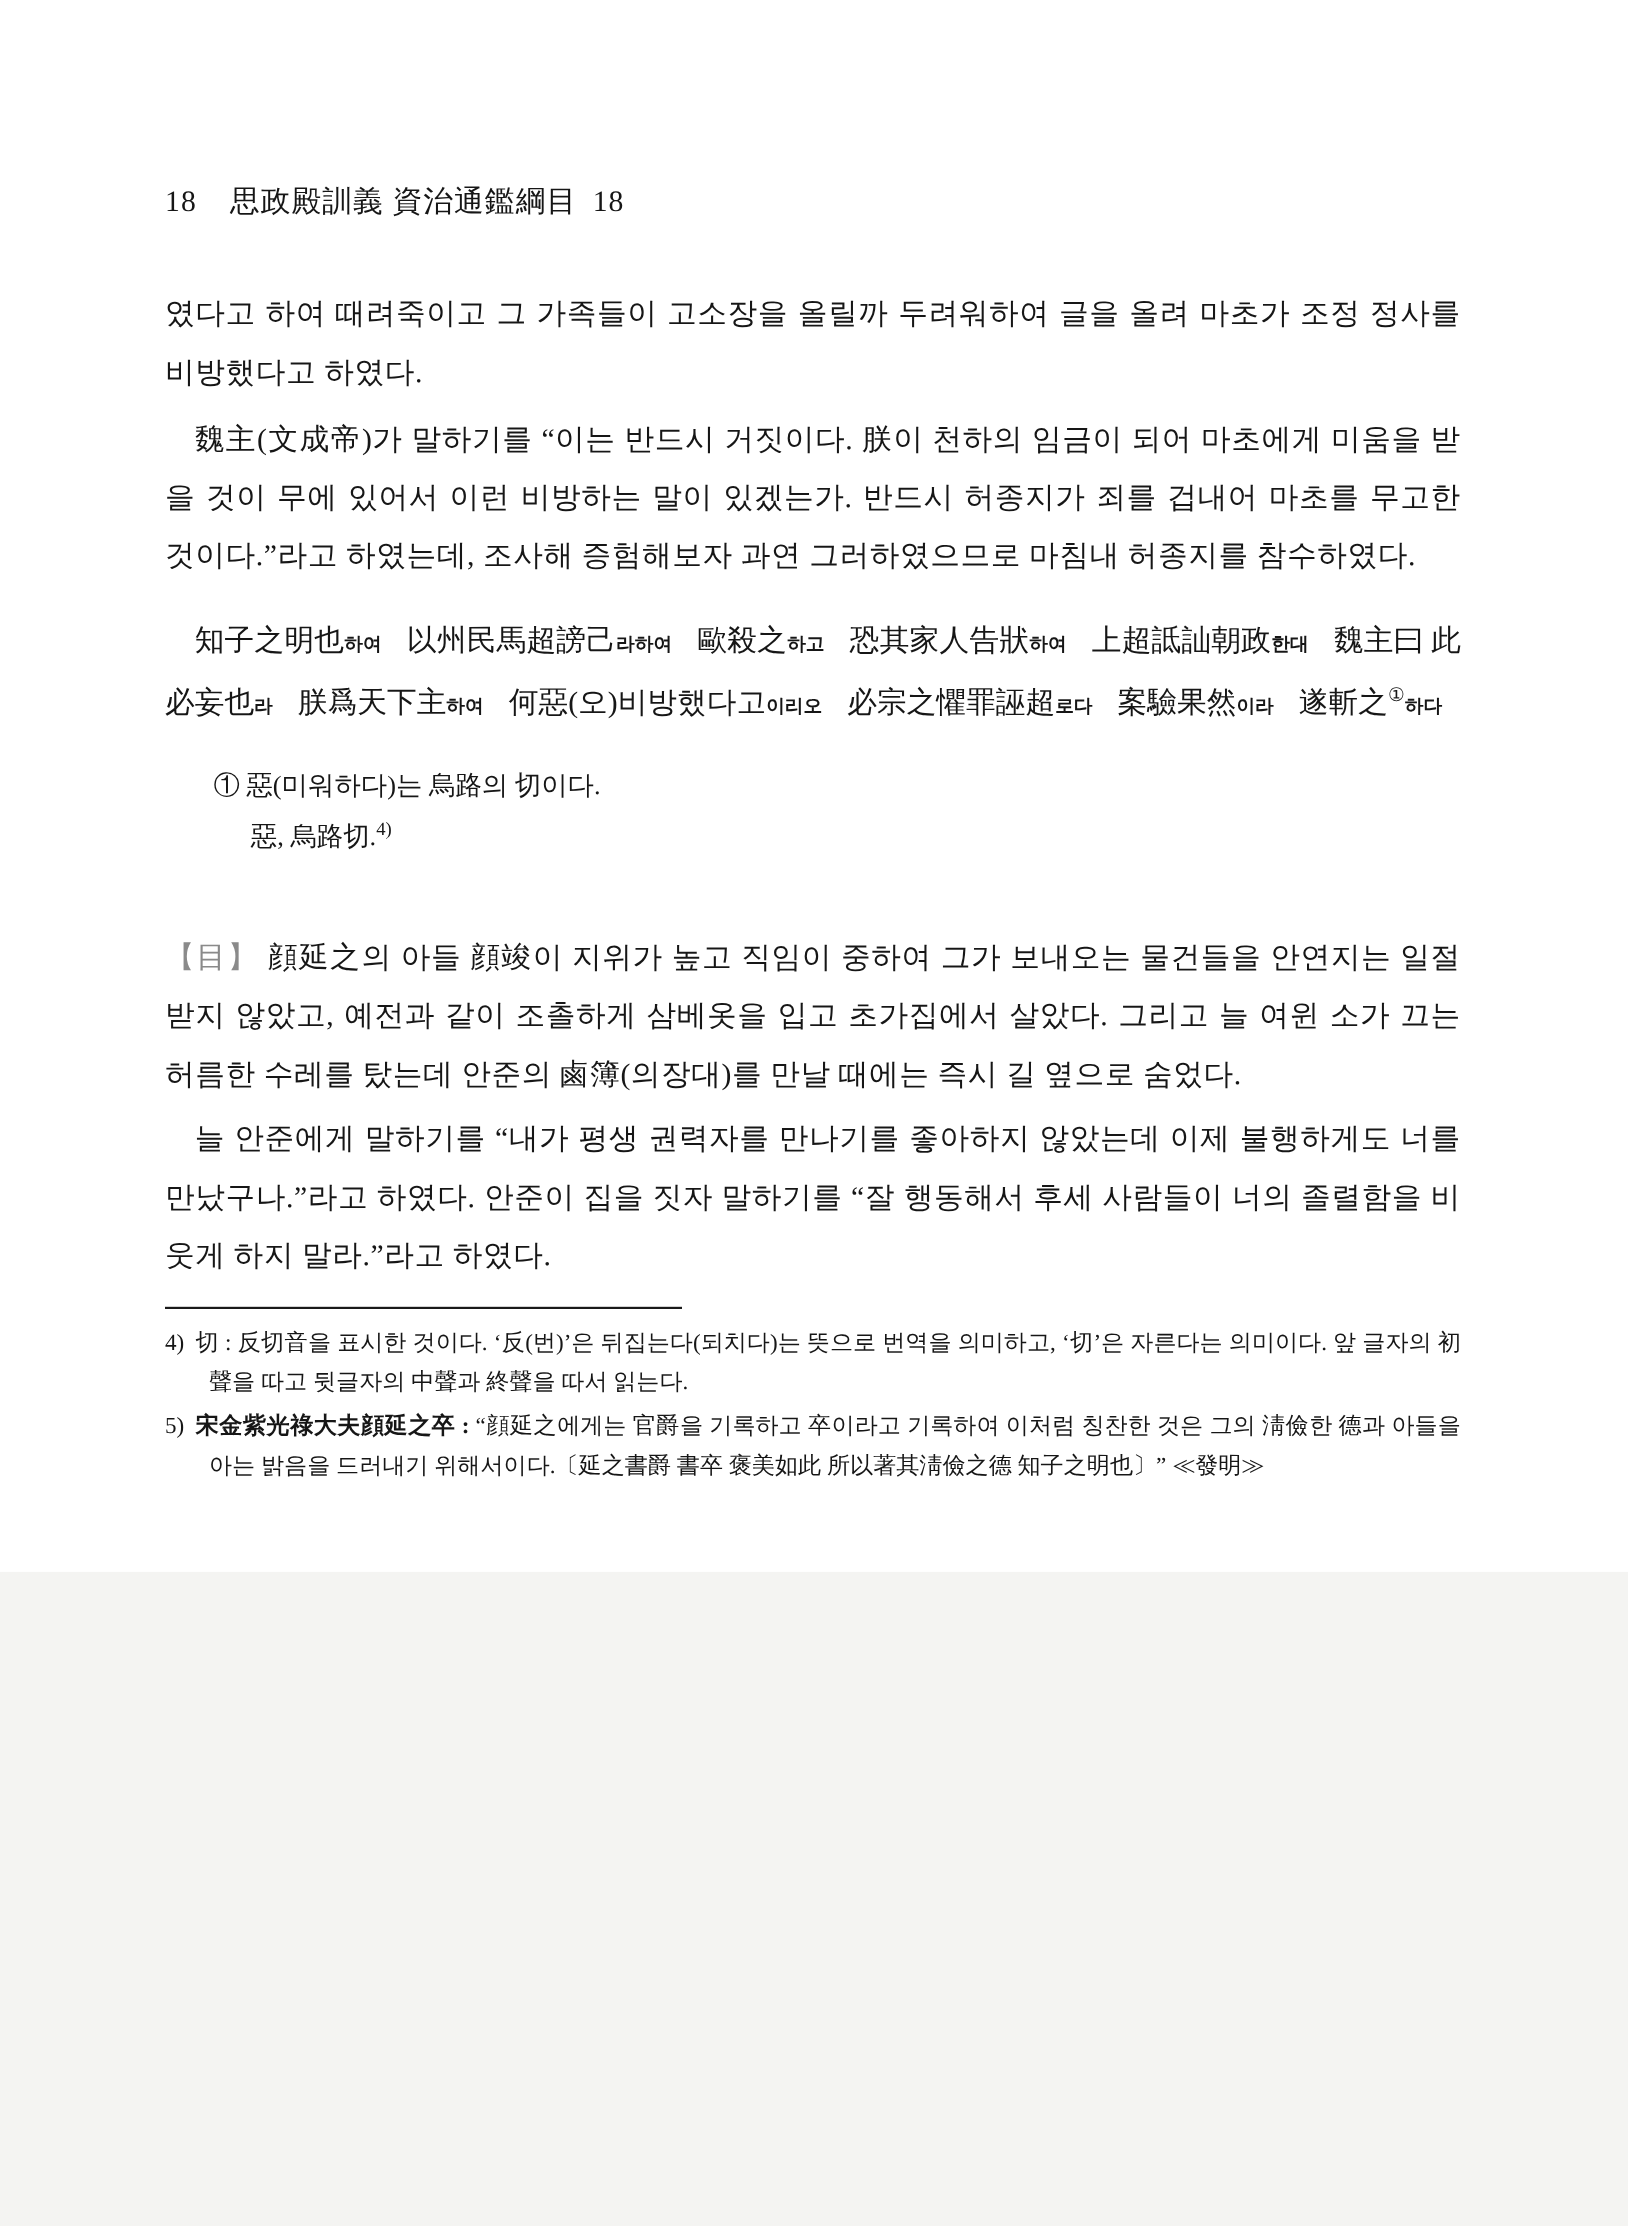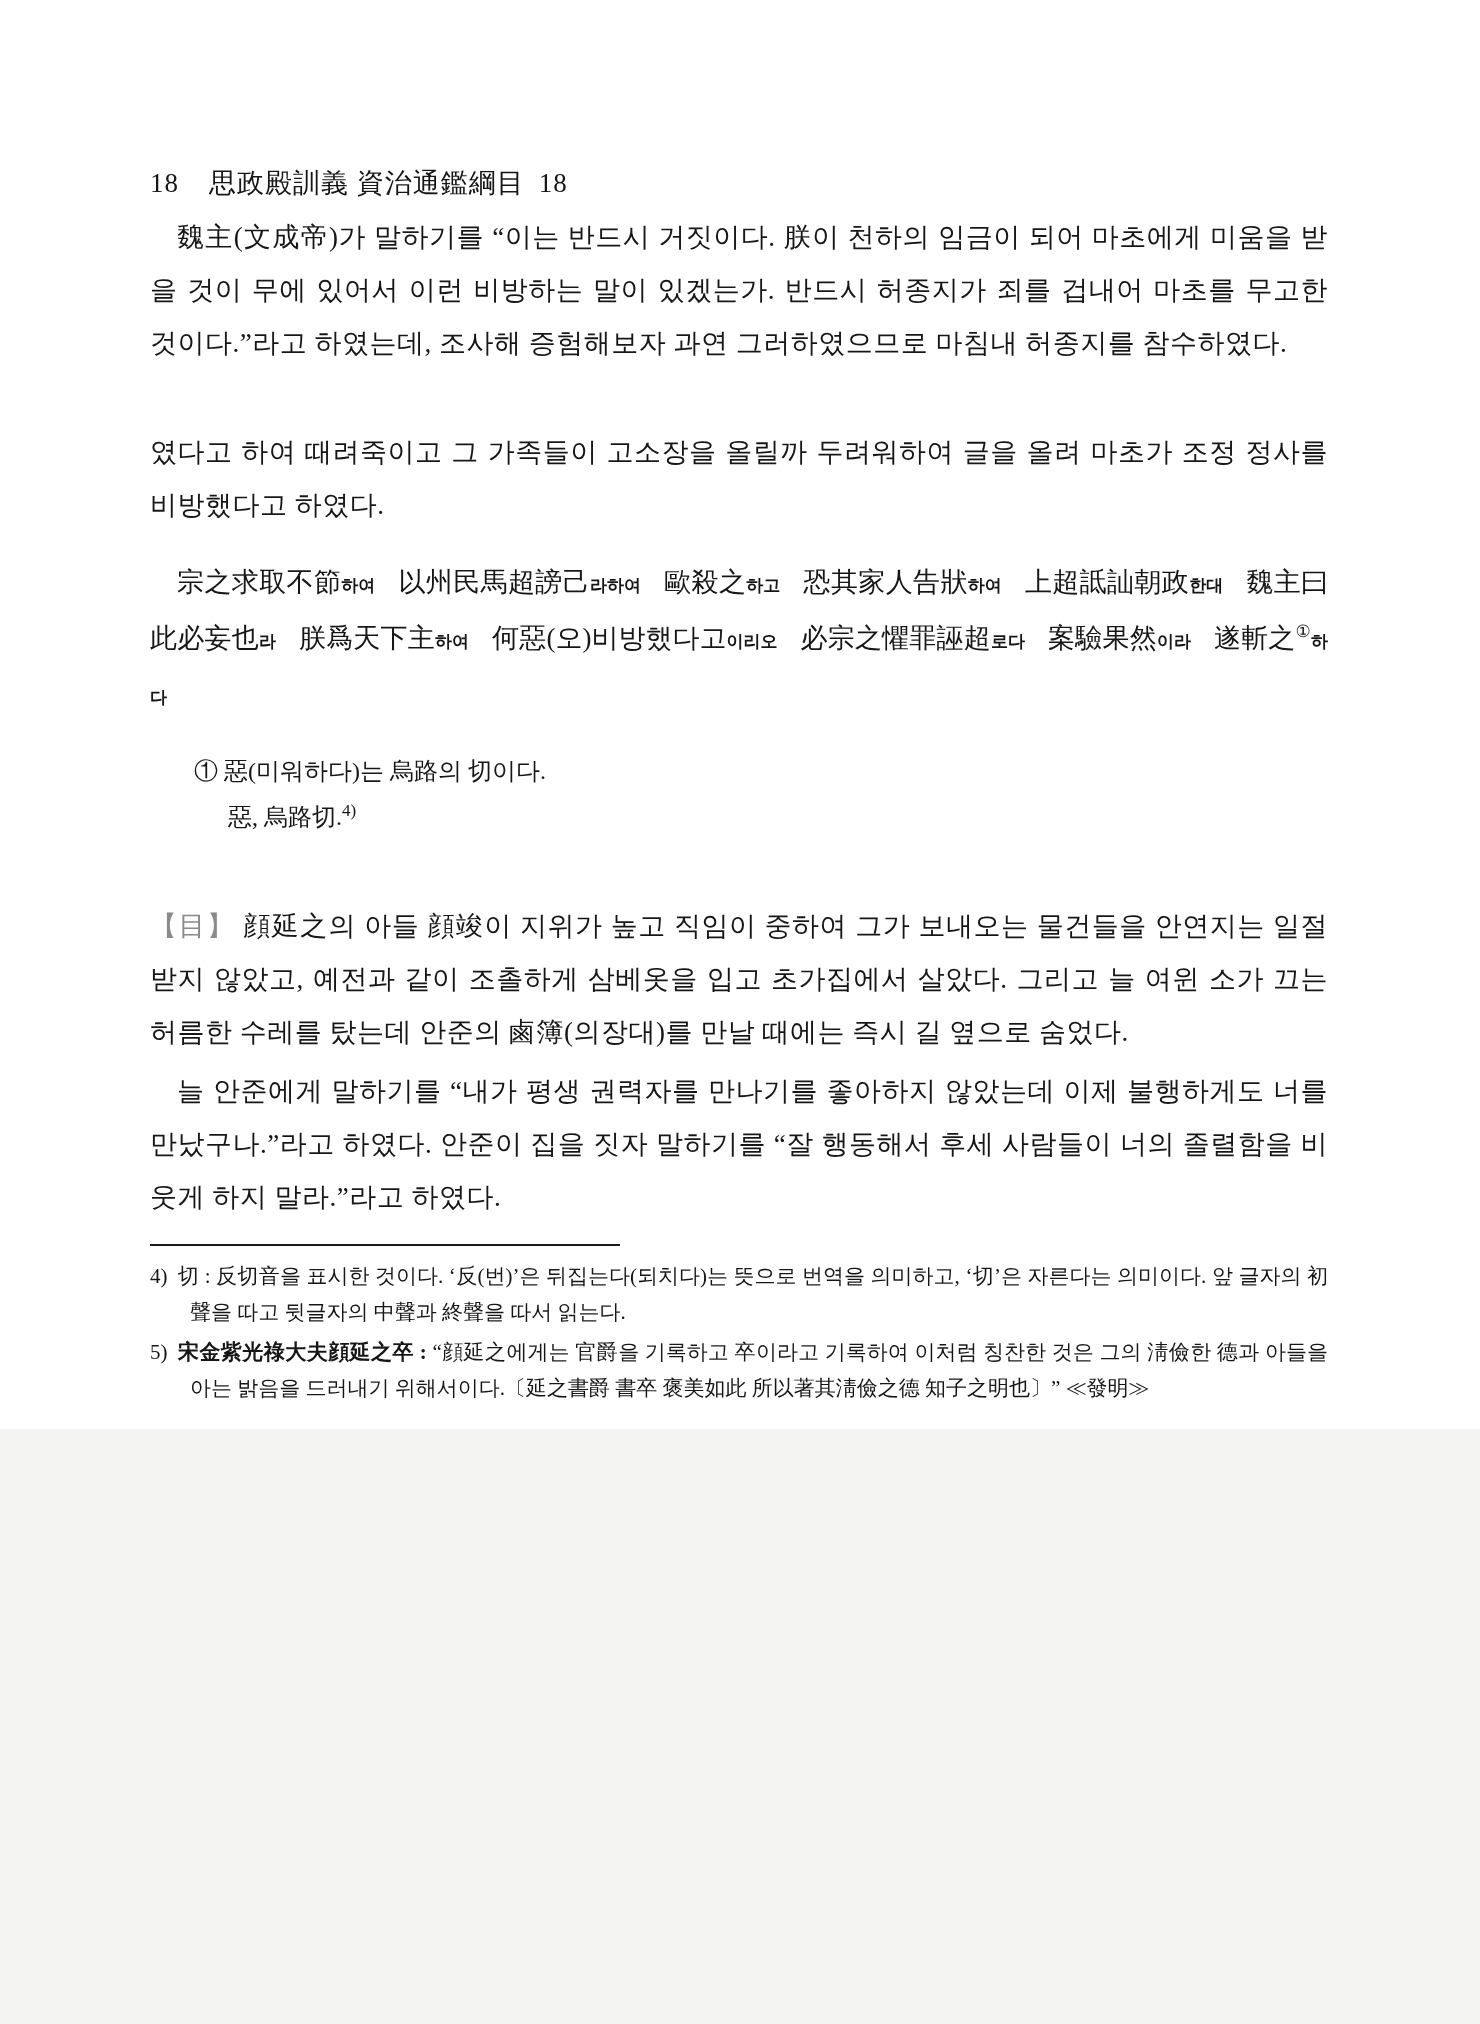--- a/index.html
+++ b/index.html
@@ -70,26 +70,26 @@
 </style>
 </head>
 <body>
 
 <div class="page">
 
   <div class="hdr">
     <span class="num">18</span><span class="title">思政殿訓義 資治通鑑綱目</span><span class="vol">18</span>
   </div>
 
+  <p class="para p1">였다고 하여 때려죽이고 그 가족들이 고소장을 올릴까 두려워하여 글을 올려 마초가 조정 정사를 비방했다고 하였다.</p>
+
   <p class="para indent p2">魏主(文成帝)가 말하기를 “이는 반드시 거짓이다. 朕이 천하의 임금이 되어 마초에게 미움을 받을 것이 무에 있어서 이런 비방하는 말이 있겠는가. 반드시 허종지가 죄를 겁내어 마초를 무고한 것이다.”라고 하였는데, 조사해 증험해보자 과연 그러하였으므로 마침내 허종지를 참수하였다.</p>
 
-  <p class="para p1">였다고 하여 때려죽이고 그 가족들이 고소장을 올릴까 두려워하여 글을 올려 마초가 조정 정사를 비방했다고 하였다.</p>
-
   <div class="hanmun">
-    <span class="seg"><span class="hz">宗之求取不節</span><span class="gy">하여</span></span>
+    <span class="seg"><span class="hz">知子之明也</span><span class="gy">하여</span></span>
     <span class="seg"><span class="hz">以州民馬超謗己</span><span class="gy">라하여</span></span>
     <span class="seg"><span class="hz">歐殺之</span><span class="gy">하고</span></span>
     <span class="seg"><span class="hz">恐其家人告狀</span><span class="gy">하여</span></span>
     <span class="seg"><span class="hz">上超詆訕朝政</span><span class="gy">한대</span></span>
     <span class="seg"><span class="hz">魏主曰 此必妄也</span><span class="gy">라</span></span>
     <span class="seg"><span class="hz">朕爲天下主</span><span class="gy">하여</span></span>
     <span class="seg"><span class="hz">何惡(오)비방했다고</span><span class="gy">이리오</span></span>
     <span class="seg"><span class="hz">必宗之懼罪誣超</span><span class="gy">로다</span></span>
     <span class="seg"><span class="hz">案驗果然</span><span class="gy">이라</span></span>
     <span class="seg"><span class="hz">遂斬之</span><span class="ref-sup">①</span><span class="gy">하다</span></span>

